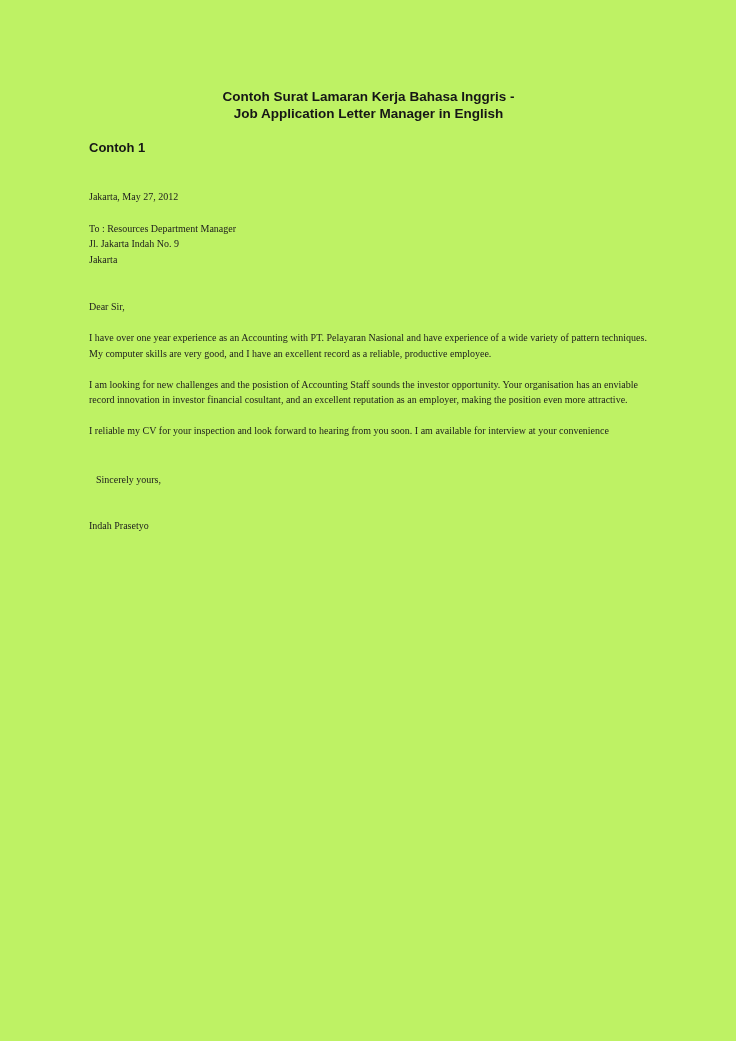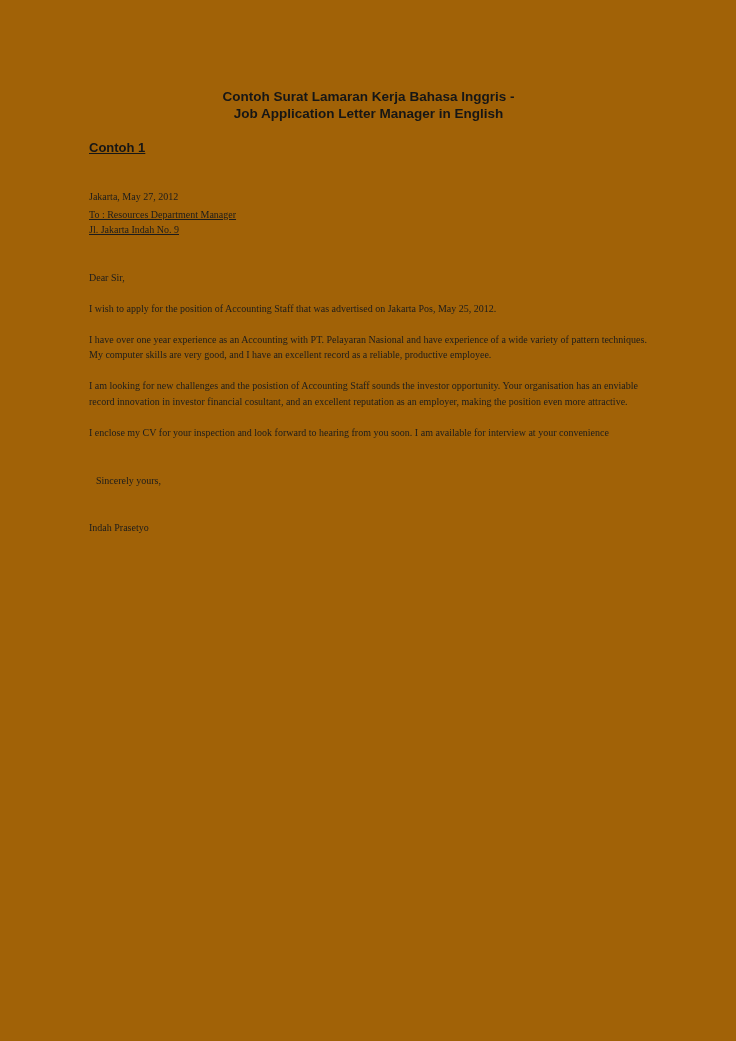--- a/index.html
+++ b/index.html
@@ -13,56 +13,54 @@
     position: relative;
     overflow: hidden;
     color: #1c1c1c;
   }
   .page {
     position: absolute;
     top: 0;
     left: 0;
     width: 736px;
     height: 1041px;
-    background: #a16207;
+    background: #bef264;
     box-sizing: border-box;
     padding: 0 88px 6px 89px;
   }
   
   .doc-title {
     margin-top: 88px;
     text-align: center;
     font-family: "Liberation Sans", sans-serif;
     font-weight: 700;
     font-size: 13.5px;
     line-height: 17px;
     color: #161616;
   }
   .example-label {
     margin-top: 18px;
     font-family: "Liberation Sans", sans-serif;
     font-weight: 700;
     font-size: 13px;
     line-height: 16px;
     color: #161616;
-    text-decoration: underline;
   }
   
   .letter {
     font-family: "Liberation Serif", serif;
     font-size: 10px;
     line-height: 15.5px;
     color: #1c1c1c;
   }
   .date-line {
     margin-top: 33px;
   }
   .recipient {
-    margin-top: 2px;
-    text-decoration: underline;
+    margin-top: 16px;
   }
   .recipient div {
     margin: 0;
   }
   .salutation {
     margin-top: 32px;
   }
   .letter p.para {
     margin: 15.5px 0 0 0;
     max-width: 560px;
@@ -87,30 +85,30 @@
 
   <div class="example-label">Contoh 1</div>
 
   <div class="letter">
 
     <div class="date-line">Jakarta, May 27, 2012</div>
 
     <div class="recipient">
       <div>To : Resources Department Manager</div>
       <div>Jl. Jakarta Indah No. 9</div>
+      <div>Jakarta</div>
     </div>
 
     <div class="salutation">Dear Sir,</div>
 
-    <p class="para">I wish to apply for the position of Accounting Staff that was advertised on Jakarta Pos, May 25, 2012.</p>
 
     <p class="para">I have over one year experience as an Accounting with PT. Pelayaran Nasional and have experience of a wide variety of pattern techniques. My computer skills are very good, and I have an excellent record as a reliable, productive employee.</p>
 
     <p class="para">I am looking for new challenges and the posistion of Accounting Staff sounds the investor opportunity. Your organisation has an enviable record innovation in investor financial cosultant, and an excellent reputation as an employer, making the position even more attractive.</p>
 
-    <p class="para">I enclose my CV for your inspection and look forward to hearing from you soon. I am available for interview at your convenience</p>
+    <p class="para">I reliable my CV for your inspection and look forward to hearing from you soon. I am available for interview at your convenience</p>
 
     <div class="closing">Sincerely yours,</div>
 
     <div class="signature">Indah Prasetyo</div>
 
   </div>
 </div>
 
 </body></html>

